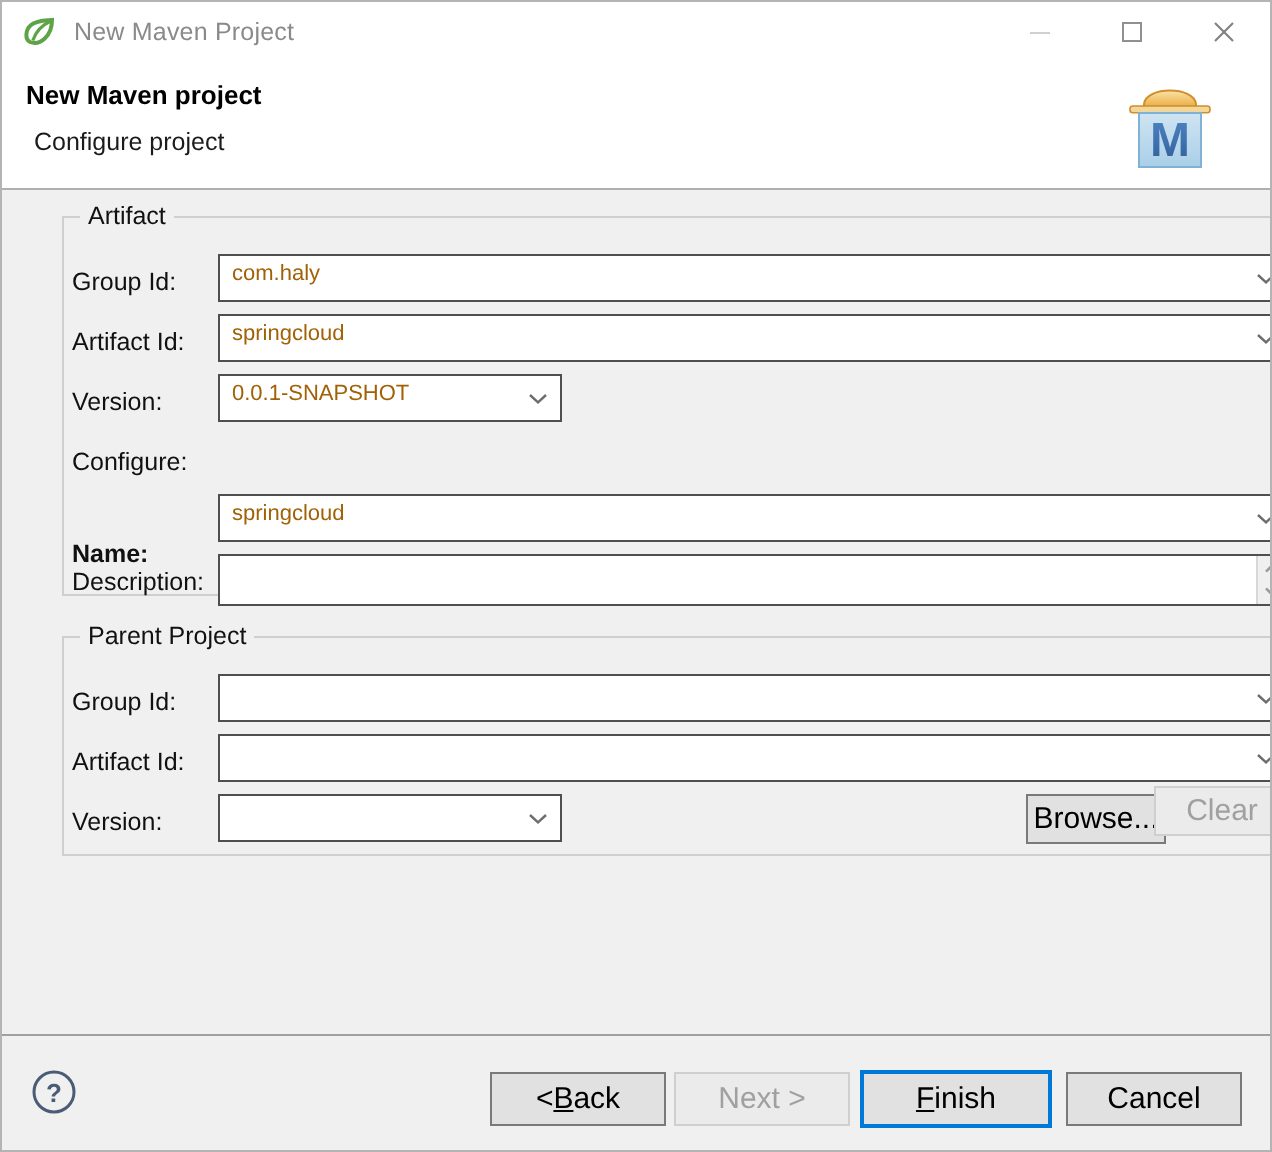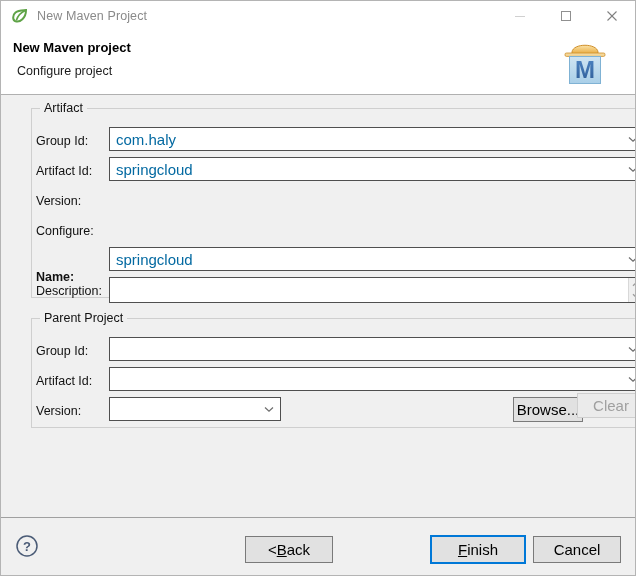--- a/index.html
+++ b/index.html
@@ -135,22 +135,22 @@
     position: absolute;
     box-sizing: border-box;
     border: 1px solid #4f4f4f;
     background: #ffffff;
     height: 24px;
   }
   .combo .val {
     position: absolute;
     left: 6px;
     top: 3px;
-    font-size: 15px;
-    color: #0369a1;
+    font-size: 11px;
+    color: #a16207;
     white-space: nowrap;
     overflow: hidden;
   }
   .combo .chev {
     position: absolute;
     right: 6px;
     top: 8px;
     width: 10px;
     height: 7px;
   }
@@ -324,20 +324,28 @@
     <div class="combo" style="left:86px; top:61px; width:536px;">
       <span class="val">springcloud</span>
       <span class="chev">
         <svg width="10" height="7" viewBox="0 0 10 7">
             <path d="M1 1.5 L5 5.2 L9 1.5" fill="none" stroke="#6d6d6d" stroke-width="1.2"></path>
           </svg>
       </span>
     </div>
 
     <div class="row-label" style="left:13px; top:98px;">Version:</div>
+    <div class="combo" style="left:86px; top:91px; width:172px;">
+      <span class="val">0.0.1-SNAPSHOT</span>
+      <span class="chev">
+        <svg width="10" height="7" viewBox="0 0 10 7">
+            <path d="M1 1.5 L5 5.2 L9 1.5" fill="none" stroke="#6d6d6d" stroke-width="1.2"></path>
+          </svg>
+      </span>
+    </div>
 
     <div class="row-label" style="left:13px; top:128px;">Configure:</div>
 
     <div class="row-label" style="left:13px; top:174px;font-weight:bold;">Name:</div>
     <div class="combo" style="left:86px; top:151px; width:536px;">
       <span class="val">springcloud</span>
       <span class="chev">
         <svg width="10" height="7" viewBox="0 0 10 7">
             <path d="M1 1.5 L5 5.2 L9 1.5" fill="none" stroke="#6d6d6d" stroke-width="1.2"></path>
           </svg>
@@ -409,20 +417,21 @@
       <text x="13" y="18" font-family="'Liberation Sans', sans-serif" font-size="13" font-weight="bold" text-anchor="middle" fill="#4a5b76">?</text>
     </svg>
   </div>
 
   <button class="btn dark" style="left:244px; top:535px; width:88px; height:27px;">
       <span>&lt; </span>
       <span class="mn">B</span>
       <span>ack</span>
     </button>
 
+  <button class="btn disabled" style="left:336px; top:535px; width:88px; height:27px;">Next &gt;</button>
 
   <button class="btn default" style="left:429px; top:534px; width:96px; height:29px;">
       <span class="mn">F</span>
       <span>inish</span>
     </button>
 
   <button class="btn dark" style="left:532px; top:535px; width:88px; height:27px;">Cancel</button>
 
 </div>
 

